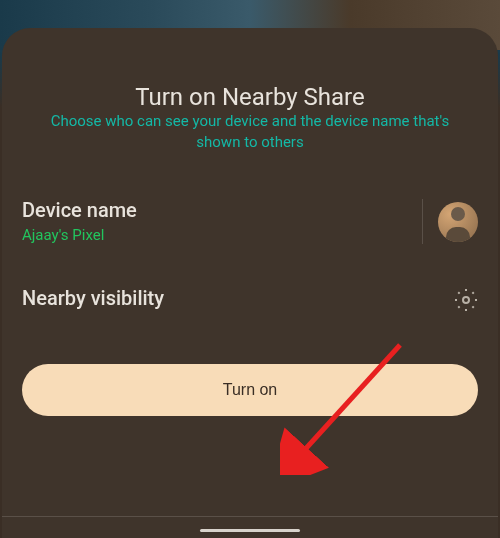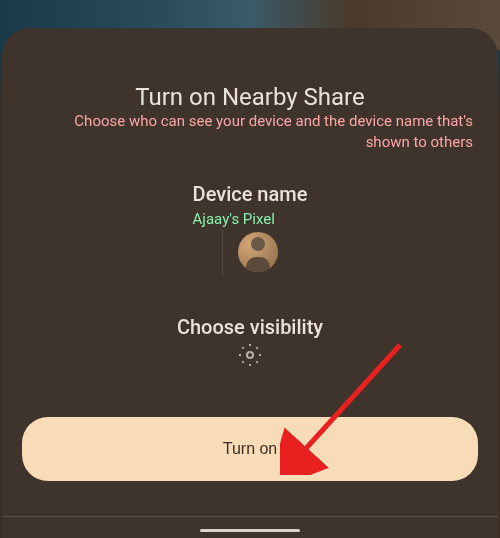--- a/index.html
+++ b/index.html
@@ -38,49 +38,48 @@
     }
     
     .title {
       color: #e8e3dc;
       font-size: 24px;
       font-weight: 400;
       text-align: center;
     }
     
     .subtitle {
-      color: #fca5a5;
+      color: #14b8a6;
       font-size: 15px;
-      text-align: right;
+      text-align: center;
       line-height: 1.4;
-      margin-bottom: 29px;
+      margin-bottom: 45px;
       padding: 0 5px;
     }
     
     .section {
       display: flex;
       align-items: center;
       justify-content: space-between;
       margin-bottom: 40px;
-      flex-direction: column;
     }
     
     .section-content {
       flex: 1;
     }
     
     .section-title {
       color: #e8e3dc;
       font-size: 20px;
       font-weight: 500;
       margin-bottom: 4px;
     }
     
     .section-desc {
-      color: #86efac;
+      color: #22c55e;
       font-size: 15px;
       line-height: 1.3;
     }
     
     .section-right {
       display: flex;
       align-items: center;
       gap: 15px;
     }
     
@@ -124,21 +123,21 @@
     }
     
     .gear-icon {
       width: 24px;
       height: 24px;
       color: #b8b0a6;
     }
     
     .turn-on-button {
       width: 100%;
-      height: 64px;
+      height: 52px;
       background: #f8dcb8;
       border: none;
       border-radius: 26px;
       color: #3a2e25;
       font-size: 16px;
       font-weight: 400;
       cursor: pointer;
       margin-top: 10px;
     }
     
@@ -196,21 +195,21 @@
       <div class="section-desc">Ajaay's Pixel</div>
     </div>
     <div class="section-right">
       <div class="divider"></div>
       <div class="avatar"></div>
     </div>
   </div>
   
   <div class="section">
     <div class="section-content">
-      <div class="section-title">Choose visibility</div>
+      <div class="section-title">Nearby visibility</div>
     </div>
     <div class="section-right">
       <svg class="gear-icon" viewBox="0 0 24 24" fill="none" stroke="currentColor" stroke-width="2">
         <circle cx="12" cy="12" r="3"></circle>
         <path d="M12 1v2m0 18v2M4.22 4.22l1.42 1.42m12.72 12.72l1.42 1.42M1 12h2m18 0h2M4.22 19.78l1.42-1.42M18.36 5.64l1.42-1.42"></path>
       </svg>
     </div>
   </div>
   
   <button class="turn-on-button">Turn on</button>

